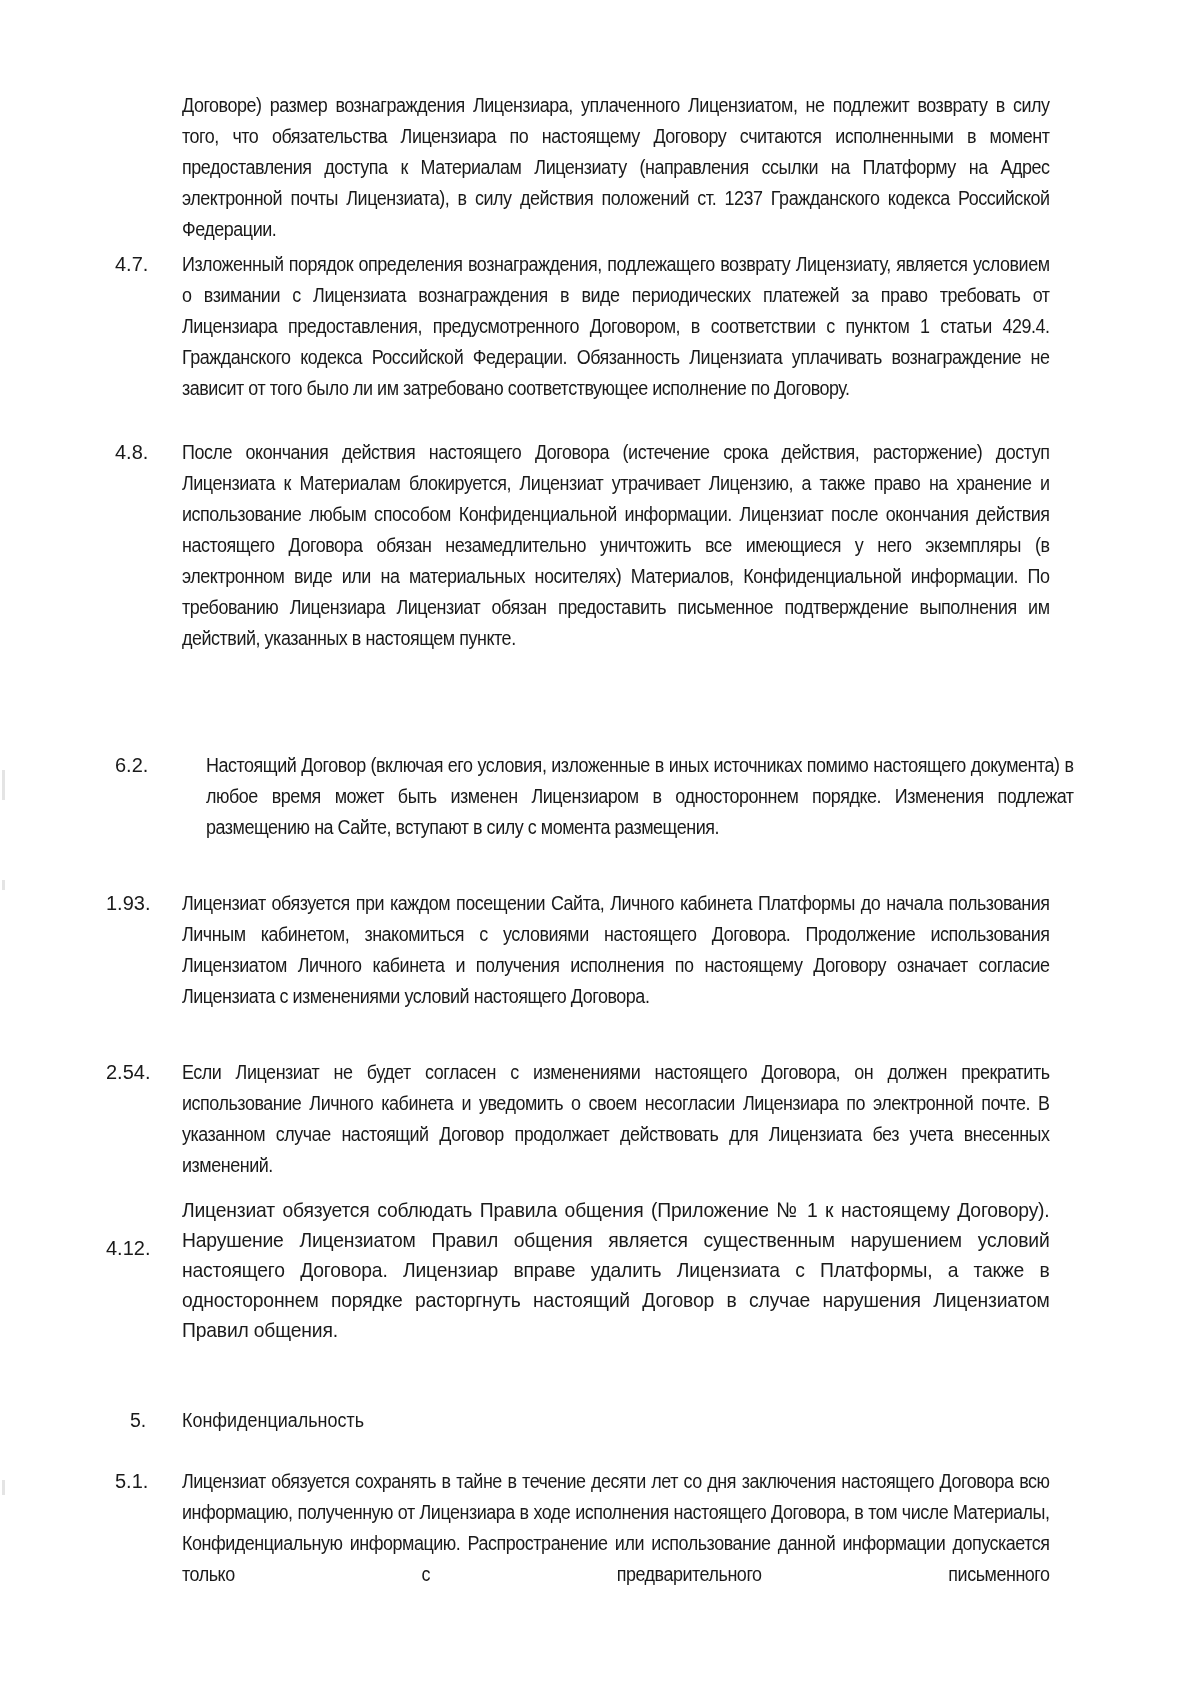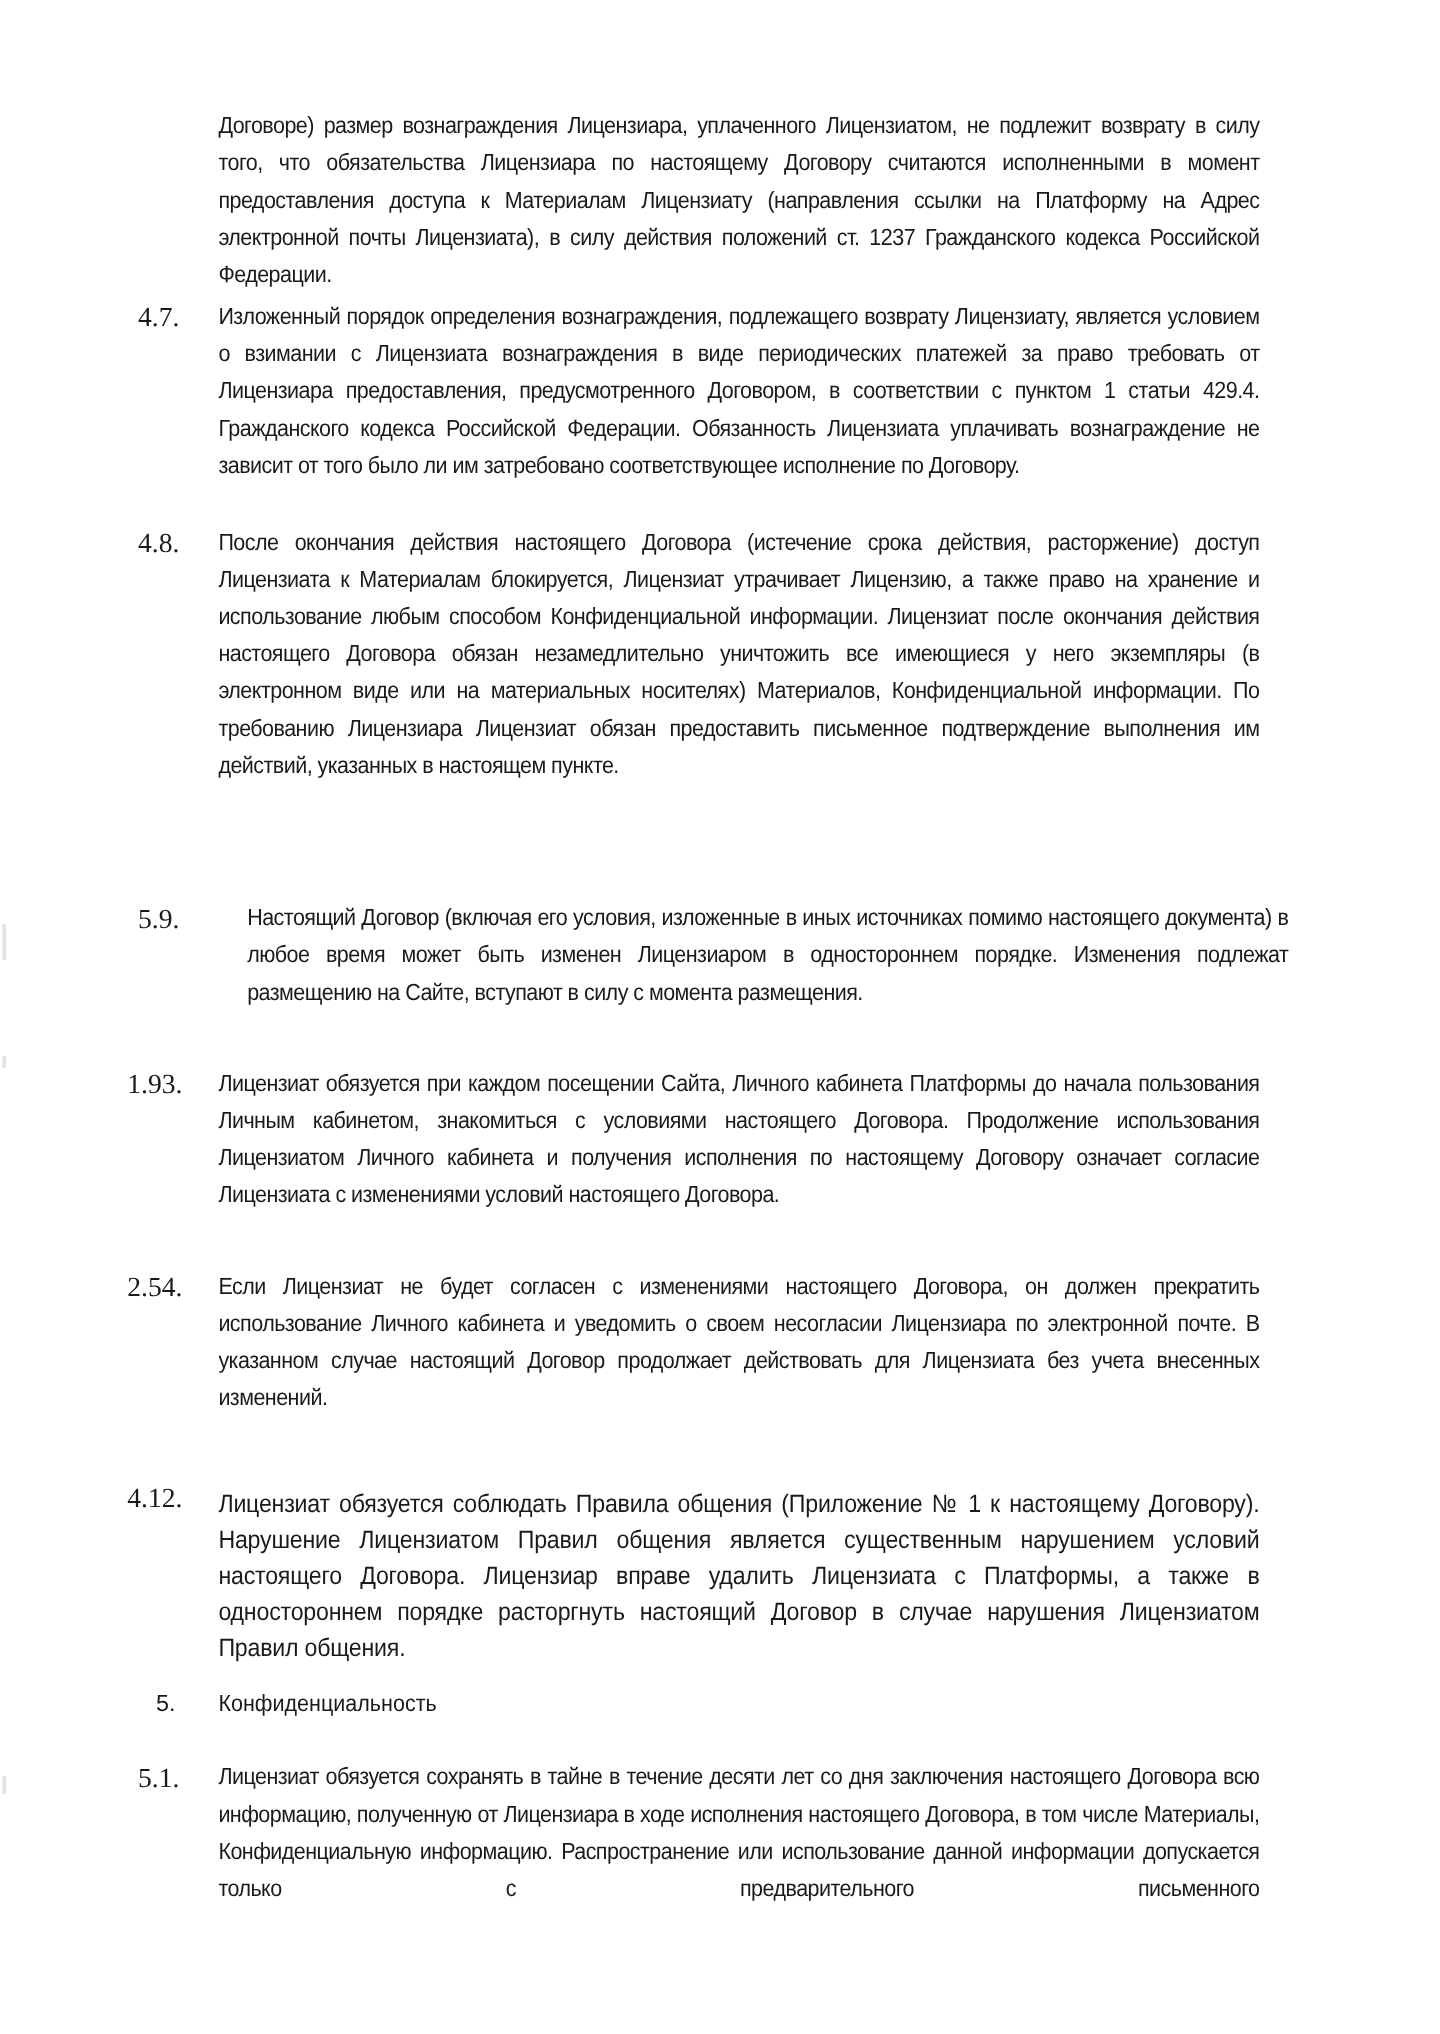--- a/index.html
+++ b/index.html
@@ -3,24 +3,24 @@
   <meta charset="utf-8">
   <style>
     html, body { margin: 0; padding: 0; background: #ffffff; }
     body { width: 1200px; height: 1695px; position: relative; overflow: hidden; color: #1a1a1a; }
     .page { position: absolute; left: 0; top: 0; width: 1062px; height: 1695px; background: #fff; }
     .scan-mark { position: absolute; left: 2px; width: 3px; background: #e4e4e4; }
     .scan-mark.m1 { top: 770px; height: 30px; }
     .scan-mark.m2 { top: 880px; height: 10px; }
     .scan-mark.m3 { top: 1480px; height: 15px; }
     .text { font-family: "Liberation Sans", sans-serif; font-size: 19.5px; line-height: 31px; letter-spacing: -0.5px; text-align: justify; }
-    .num { position: absolute; font-family: Liberation Serif, serif; font-size: 23px; line-height: 31px; }
+    .num { position: absolute; font-family: Liberation Sans, sans-serif; font-size: 20px; line-height: 31px; }
     .body { position: absolute; left: 182px; width: 868px; }
     .narrow { transform: scaleX(0.92); transform-origin: left top; width: 943px; }
-    .arial { font-family: "Liberation Sans", sans-serif; font-size: 21px; line-height: 30px; letter-spacing: -0.2px; margin-top: 44px; }
+    .arial { font-family: "Liberation Sans", sans-serif; font-size: 21px; line-height: 30px; letter-spacing: -0.2px; }
     .heading { font-family: "Liberation Sans", sans-serif; font-size: 19.5px; }
     .last-line { text-align-last: left; }
   </style>
 </head>
 <body>
 
 <div class="page">
   <div class="scan-mark m1"></div>
   <div class="scan-mark m2"></div>
   <div class="scan-mark m3"></div>
@@ -32,21 +32,21 @@
   <div class="num" style="left:115px; top:249px;">4.7.</div>
   <div class="body text" style="top:249px;">
     <div class="narrow">Изложенный порядок определения вознаграждения, подлежащего возврату Лицензиату, является условием о взимании с Лицензиата вознаграждения в виде периодических платежей за право требовать от Лицензиара предоставления, предусмотренного Договором, в соответствии с пунктом 1 статьи 429.4. Гражданского кодекса Российской Федерации. Обязанность Лицензиата уплачивать вознаграждение не зависит от того было ли им затребовано соответствующее исполнение по Договору.</div>
   </div>
 
   <div class="num" style="left:115px; top:437px;text-align:center;">4.8.</div>
   <div class="body text" style="top:437px;">
     <div class="narrow">После окончания действия настоящего Договора (истечение срока действия, расторжение) доступ Лицензиата к Материалам блокируется, Лицензиат утрачивает Лицензию, а также право на хранение и использование любым способом Конфиденциальной информации. Лицензиат после окончания действия настоящего Договора обязан незамедлительно уничтожить все имеющиеся у него экземпляры (в электронном виде или на материальных носителях) Материалов, Конфиденциальной информации. По требованию Лицензиара Лицензиат обязан предоставить письменное подтверждение выполнения им действий, указанных в настоящем пункте.</div>
   </div>
 
-  <div class="num" style="left:115px; top:750px;">5.9.</div>
+  <div class="num" style="left:115px; top:750px;">6.2.</div>
   <div class="body text" style="top:750px;margin-left:24px;">
     <div class="narrow">Настоящий Договор (включая его условия, изложенные в иных источниках помимо настоящего документа) в любое время может быть изменен Лицензиаром в одностороннем порядке. Изменения подлежат размещению на Сайте, вступают в силу с момента размещения.</div>
   </div>
 
   <div class="num" style="left:106px; top:888px;">1.93.</div>
   <div class="body text" style="top:888px;">
     <div class="narrow">Лицензиат обязуется при каждом посещении Сайта, Личного кабинета Платформы до начала пользования Личным кабинетом, знакомиться с условиями настоящего Договора. Продолжение использования Лицензиатом Личного кабинета и получения исполнения по настоящему Договору означает согласие Лицензиата с изменениями условий настоящего Договора.</div>
   </div>
 
   <div class="num" style="left:106px; top:1057px;">2.54.</div>

